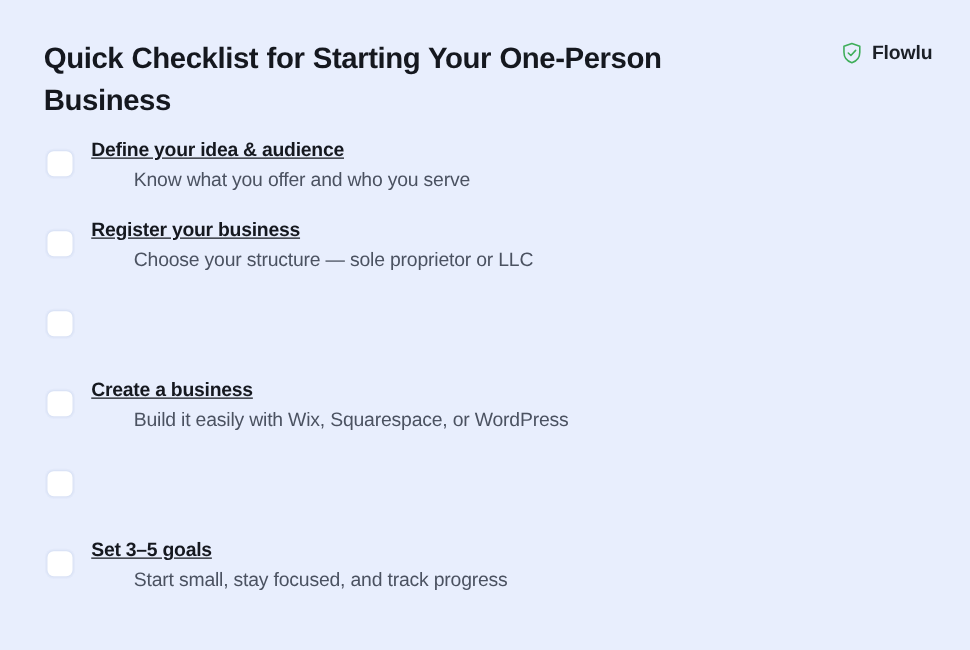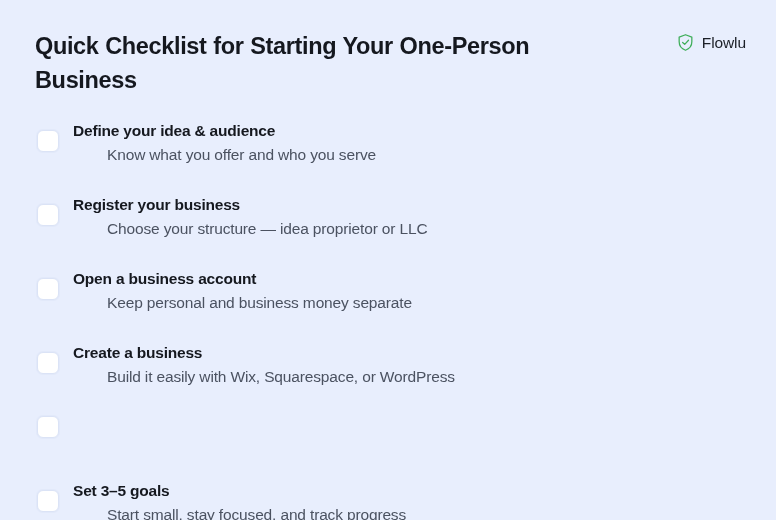--- a/index.html
+++ b/index.html
@@ -56,21 +56,21 @@
 
   .brand-mark {
     width: 19px;
     height: 19px;
     flex: 0 0 19px;
     display: block;
   }
 
   .brand-name {
     font-size: 15.5px;
-    font-weight: 400;
+    font-weight: 700;
     letter-spacing: -0.1px;
     color: #1b1f27;
     line-height: 1;
   }
 
   
   .checklist {
     position: absolute;
     left: 0;
     right: 0;
@@ -98,22 +98,23 @@
   .row-text {
     padding-left: 36px;
   }
 
   .row-title {
     font-size: 15.5px;
     font-weight: 700;
     line-height: 21px;
     letter-spacing: -0.2px;
     color: #15181f;
-    margin-top: 10px;
+    margin-top: 0;
     white-space: nowrap;
+    text-decoration: underline;
   }
 
   .row-sub {
     font-size: 15.5px;
     font-weight: 400;
     line-height: 21px;
     letter-spacing: -0.15px;
     color: #4c5costar;
     color: #4b5261;
     margin-top: 3px;
@@ -145,30 +146,26 @@
       <div class="row-text">
         <div class="row-title">Define your idea &amp; audience</div>
         <div class="row-sub">Know what you offer and who you serve</div>
       </div>
     </div>
 
     <div class="check-row">
       <div class="checkbox"></div>
       <div class="row-text">
         <div class="row-title">Register your business</div>
-        <div class="row-sub">Choose your structure — idea proprietor or LLC</div>
+        <div class="row-sub">Choose your structure — sole proprietor or LLC</div>
       </div>
     </div>
 
     <div class="check-row">
       <div class="checkbox"></div>
-      <div class="row-text">
-        <div class="row-title">Open a business account</div>
-        <div class="row-sub">Keep personal and business money separate</div>
-      </div>
     </div>
 
     <div class="check-row">
       <div class="checkbox"></div>
       <div class="row-text">
         <div class="row-title">Create a business</div>
         <div class="row-sub">Build it easily with Wix, Squarespace, or WordPress</div>
       </div>
     </div>
 

